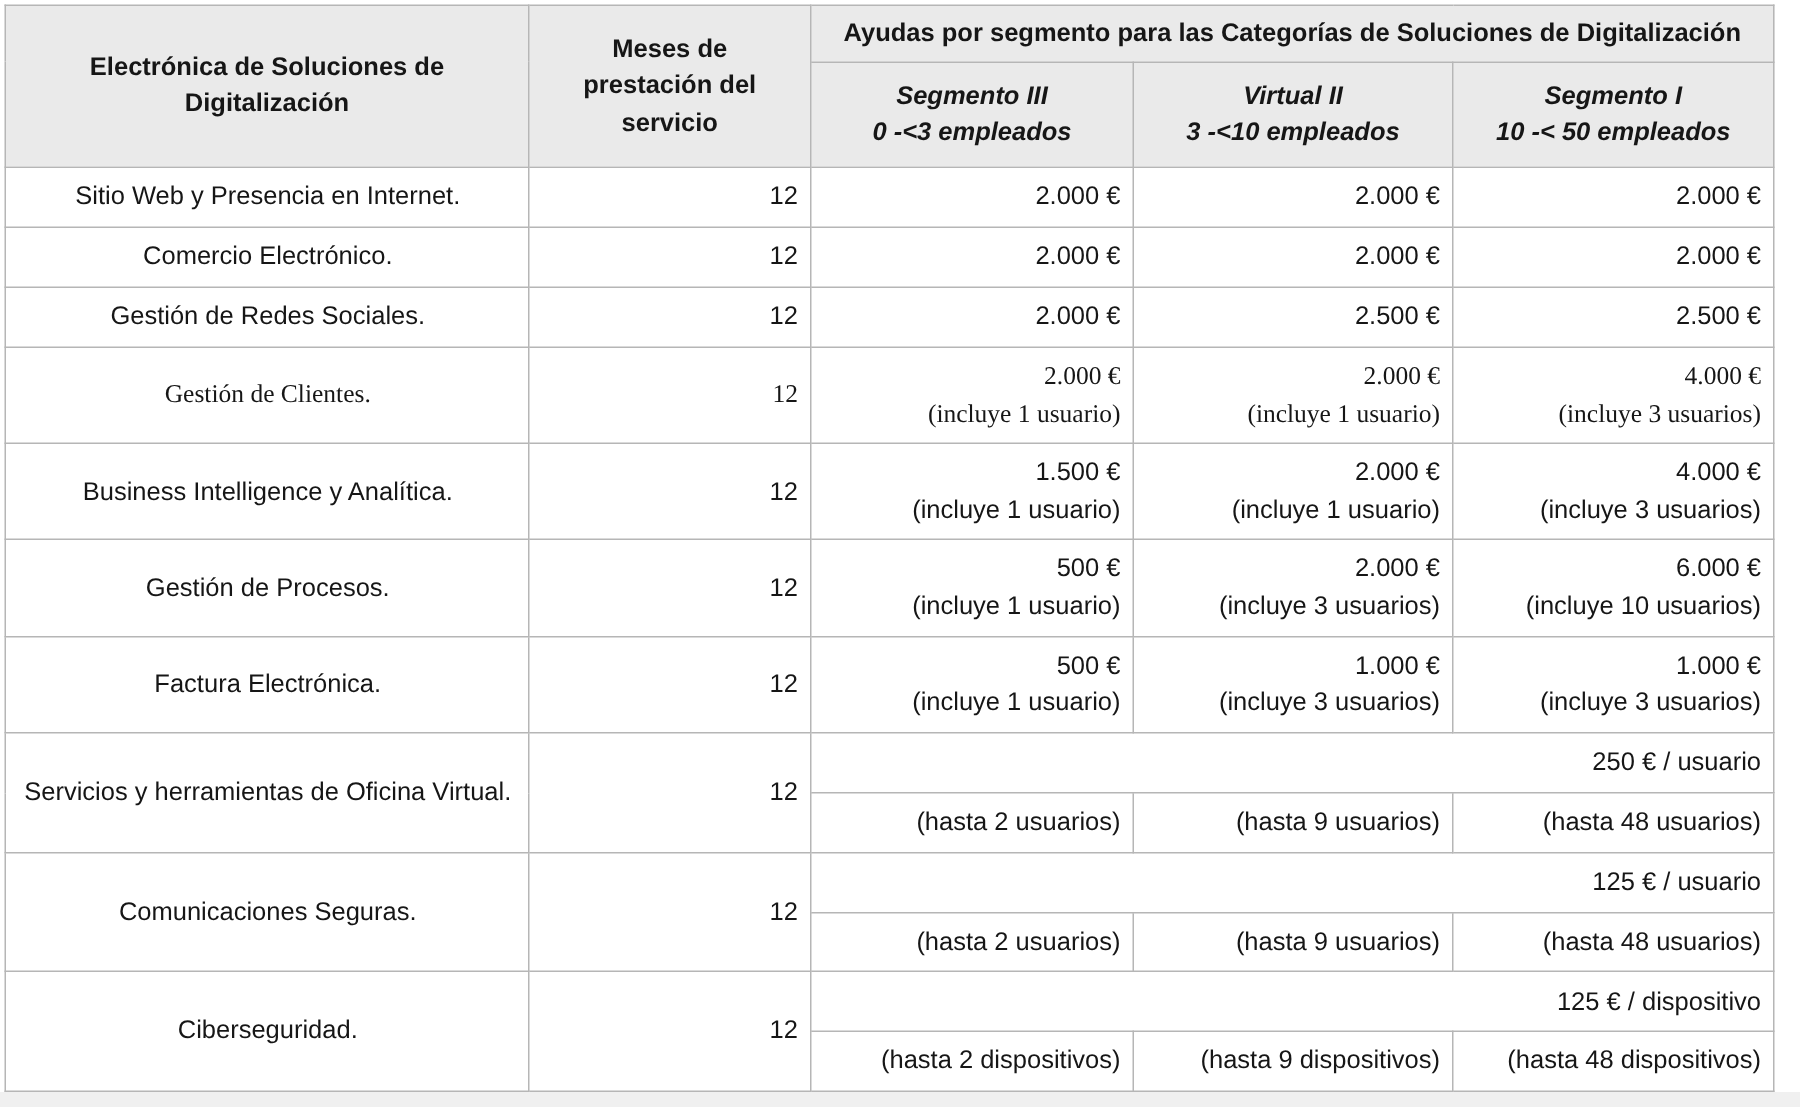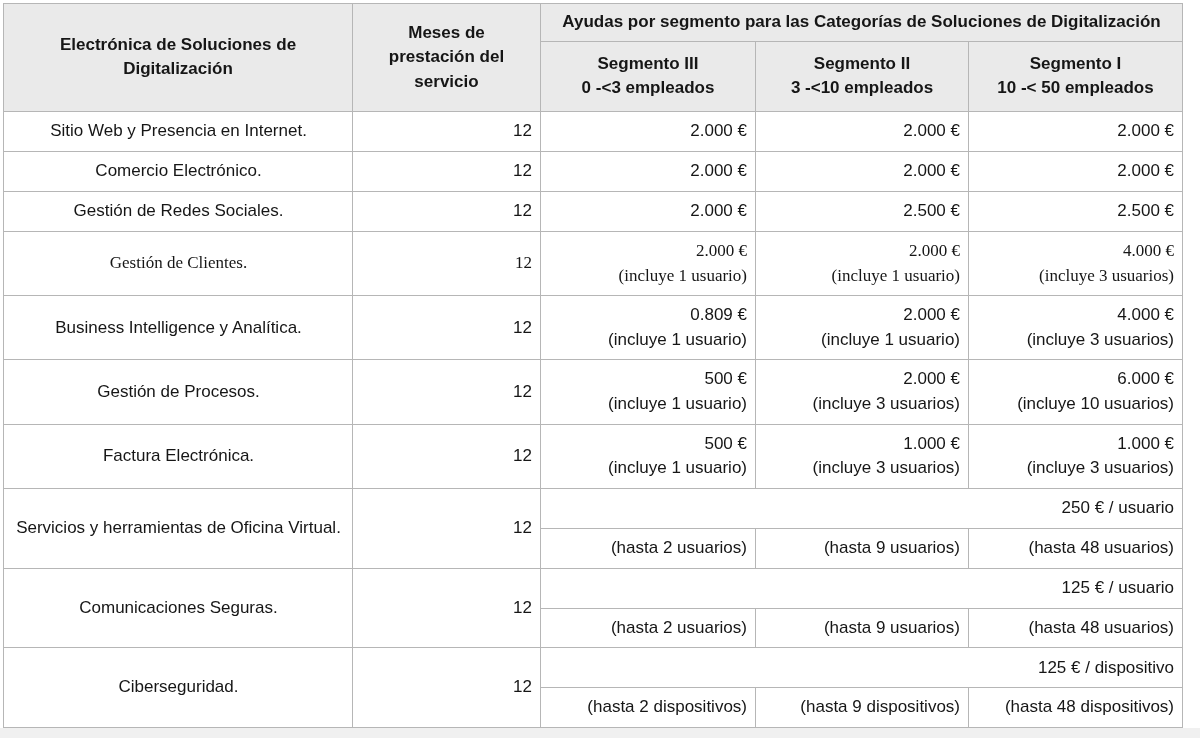--- a/index.html
+++ b/index.html
@@ -28,21 +28,21 @@
     vertical-align:middle;
     font-size:17px;
     line-height:1.45;
   }
   thead th{
     background:var(--header-bg);
     font-weight:bold;
     text-align:center;
   }
   th.group-title{padding:6px 8px;}
-  th.segment{padding:10px 6px;}
+  th.segment{padding:10px 6px;font-style:italic;}
   th.rowspan-head{padding:6px 10px;}
   td{padding:7px 8px;background:var(--cell-bg);}
   td.cat{text-align:center;padding-left:9px;}
   td.center{text-align:right;}
   .bottom-strip{
     width:1200px;
     height:14px;
     margin-left:-3px;
     margin-top:0;
     background:var(--strip);
@@ -64,21 +64,21 @@
       <th rowspan="2" class="rowspan-head">Electrónica de Soluciones de Digitalización</th>
       <th rowspan="2" class="rowspan-head">Meses de prestación del servicio</th>
       <th colspan="3" class="group-title">Ayudas por segmento para las Categorías de Soluciones de Digitalización</th>
     </tr>
     <tr style="height:70px;">
       <th class="segment">
         <div>Segmento III</div>
         <div>0 -&lt;3 empleados</div>
       </th>
       <th class="segment">
-        <div>Segmento II</div>
+        <div>Virtual II</div>
         <div>3 -&lt;10 empleados</div>
       </th>
       <th class="segment">
         <div>Segmento I</div>
         <div>10 -&lt; 50 empleados</div>
       </th>
     </tr>
   </thead>
   <tbody>
   <tr style="height: 40px;">
@@ -137,21 +137,21 @@
     <td class="center">
           <div>4.000 €</div>
           <div>(incluye 3 usuarios)</div>
         </td>
   </tr>
 
   <tr style="height: 64px;">
     <td class="cat">Business Intelligence y Analítica.</td>
     <td class="center">12</td>
     <td class="center">
-          <div>0.809 €</div>
+          <div>1.500 €</div>
           <div>(incluye 1 usuario)</div>
         </td>
     <td class="center">
           <div>2.000 €</div>
           <div>(incluye 1 usuario)</div>
         </td>
     <td class="center">
           <div>4.000 €</div>
           <div>(incluye 3 usuarios)</div>
         </td>

